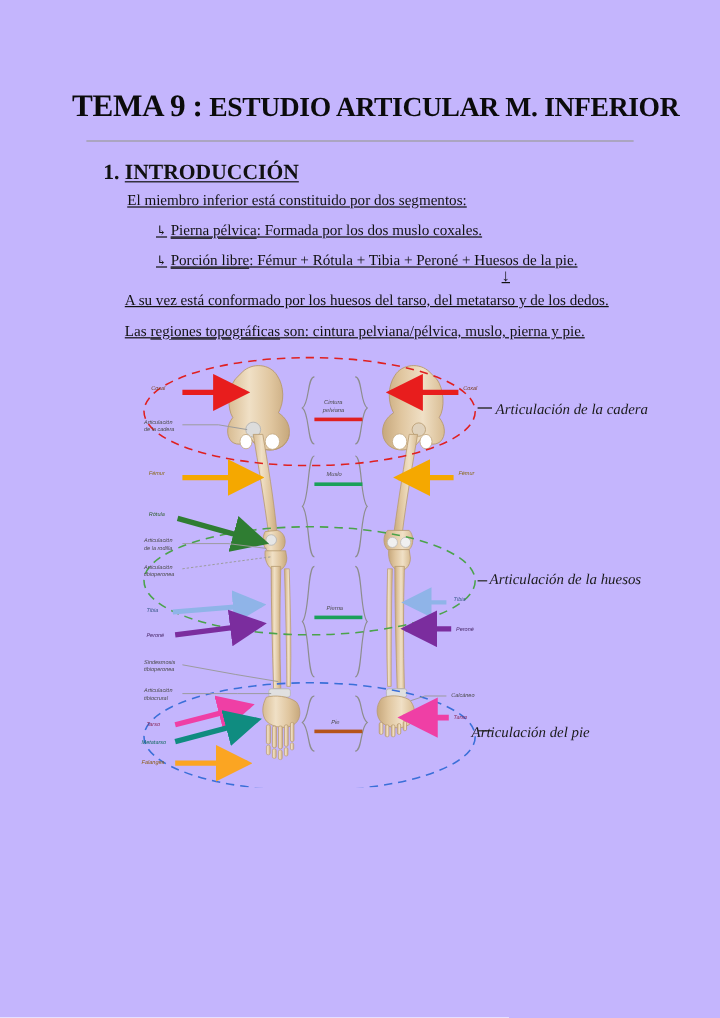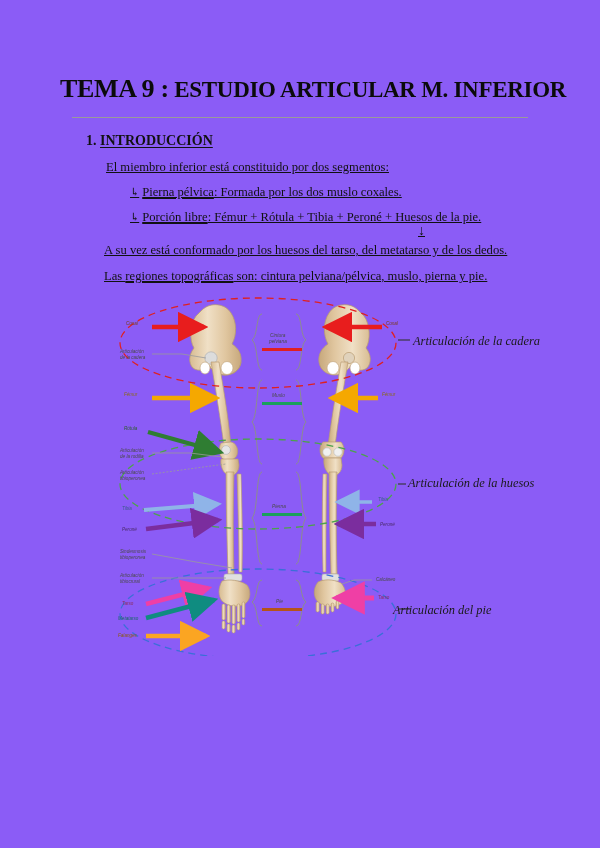--- a/index.html
+++ b/index.html
@@ -12,21 +12,21 @@
     height: 848px;
     position: relative;
     overflow: hidden;
     font-family: "Liberation Serif", "DejaVu Serif", serif;
     color: #111111;
   }
 
   .page {
     position: absolute;
     inset: 0;
-    background: #8b5cf6;
+    background: #c4b5fd;
     padding-left: 18px;
   }
 
   
   .title-block {
     position: absolute;
     left: 60px;
     top: 74px;
     width: 480px;
   }
@@ -49,21 +49,21 @@
     width: 456px;
     height: 1px;
     background: #9a9a9a;
   }
 
   
   .section-head {
     position: absolute;
     left: 86px;
     top: 133px;
-    font-size: 14px;
+    font-size: 18px;
     font-weight: bold;
   }
   .section-head .num {
     font-weight: bold;
   }
   .section-head .under {
     text-decoration: underline;
     text-underline-offset: 2px;
   }
 

